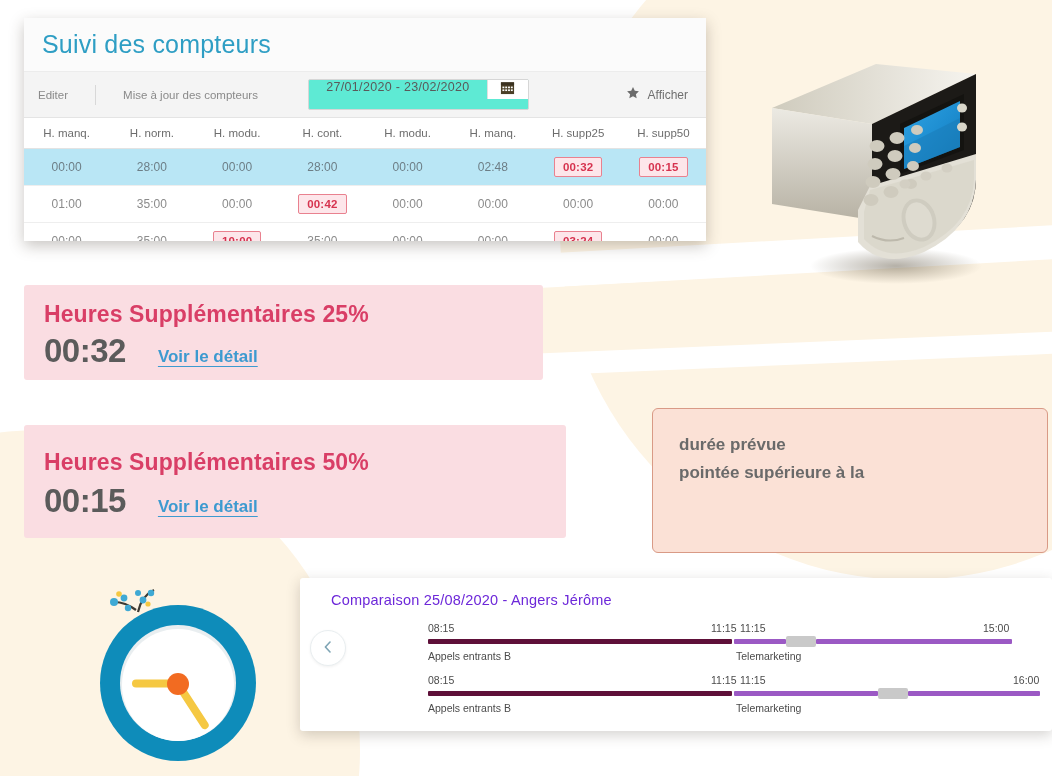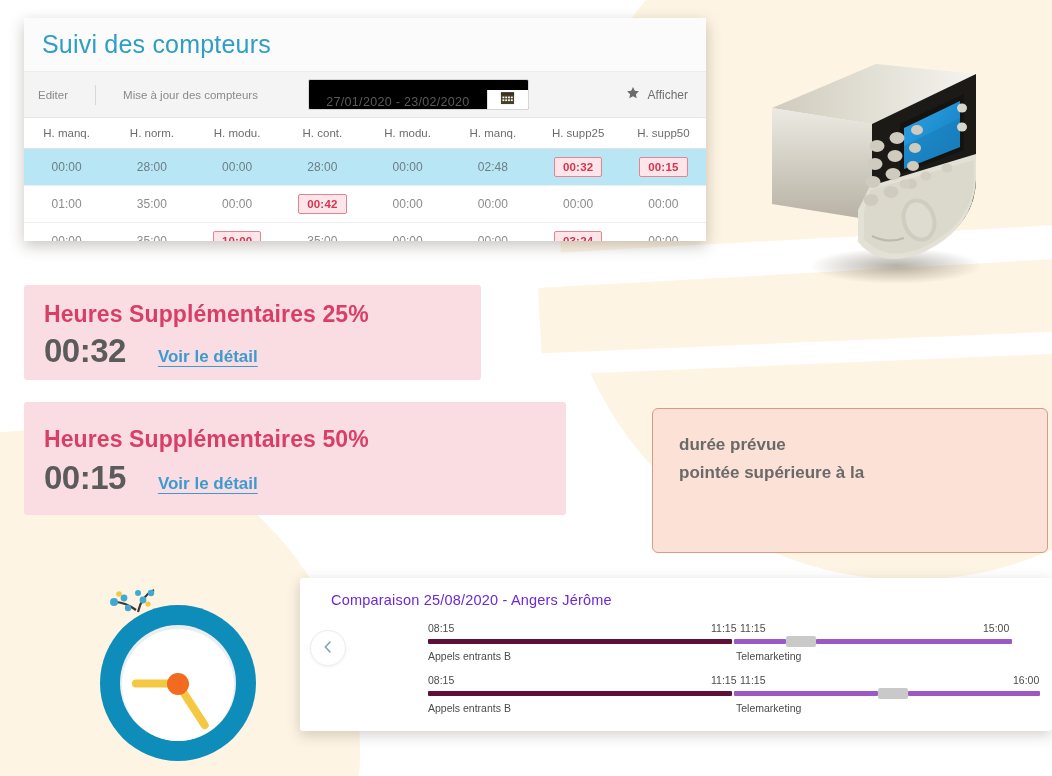--- a/index.html
+++ b/index.html
@@ -50,22 +50,22 @@
     height:46px;background:#f4f4f4;border-bottom:1px solid #e4e4e4;
     display:flex;align-items:center;padding:0 14px;box-sizing:border-box;
     gap:16px;
   }
   .tb-link{
     font-size:11.5px;color:#8a8a8a;padding-right:11px;
   }
   .tb-sep{width:1px;height:20px;background:#d8d8d8;margin-right:11px;}
   .tb-text{font-size:11.5px;color:#8a8a8a;}
   .daterange{
-    margin-left:34px;display:flex;align-items:flex-end;height:29px;
-    border:1px solid #d6d6d6;background:#000000;border-radius:2px;
+    margin-left:34px;display:flex;align-items:flex-start;height:29px;
+    border:1px solid #d6d6d6;background:#5eead4;border-radius:2px;
   }
   .daterange-val{
     display:flex;align-items:center;justify-content:center;
     padding:0 14px;font-size:12.5px;color:#5a5a5a;letter-spacing:.3px;
     min-width:178px;box-sizing:border-box;
   }
   .cal-btn{
     width:40px;border-left:1px solid #e0e0e0;display:flex;
     align-items:center;justify-content:center;background:#fff;
   }
@@ -89,22 +89,22 @@
     display:inline-block;border:1px solid #e9818f;background:#fde6ea;
     color:#d6334f;font-size:11.5px;font-weight:bold;
     padding:3px 8px;border-radius:2px;letter-spacing:.2px;
   }
 
   
   .kpi{
     position:absolute;left:24px;background:#fadde2;z-index:3;
     border-radius:3px;box-sizing:border-box;padding:16px 20px 14px 20px;
   }
-  .kpi-1{top:285px;width:457px;height:95px;}
-  .kpi-2{top:402px;width:542px;height:113px;}
+  .kpi-1{top:285px;width:519px;height:95px;}
+  .kpi-2{top:425px;width:542px;height:113px;}
   .kpi-title{
     font-size:23px;color:#d93e66;font-weight:bold;letter-spacing:.1px;
     margin:0 0 4px 0;
   }
   .kpi-row{display:flex;align-items:baseline;gap:32px;}
   .kpi-value{font-size:33px;color:#5b5b5b;font-weight:bold;letter-spacing:-.5px;}
   .kpi-link{
     font-size:17px;color:#3d9ad0;font-weight:bold;
     text-decoration:underline;text-underline-offset:4px;
   }

